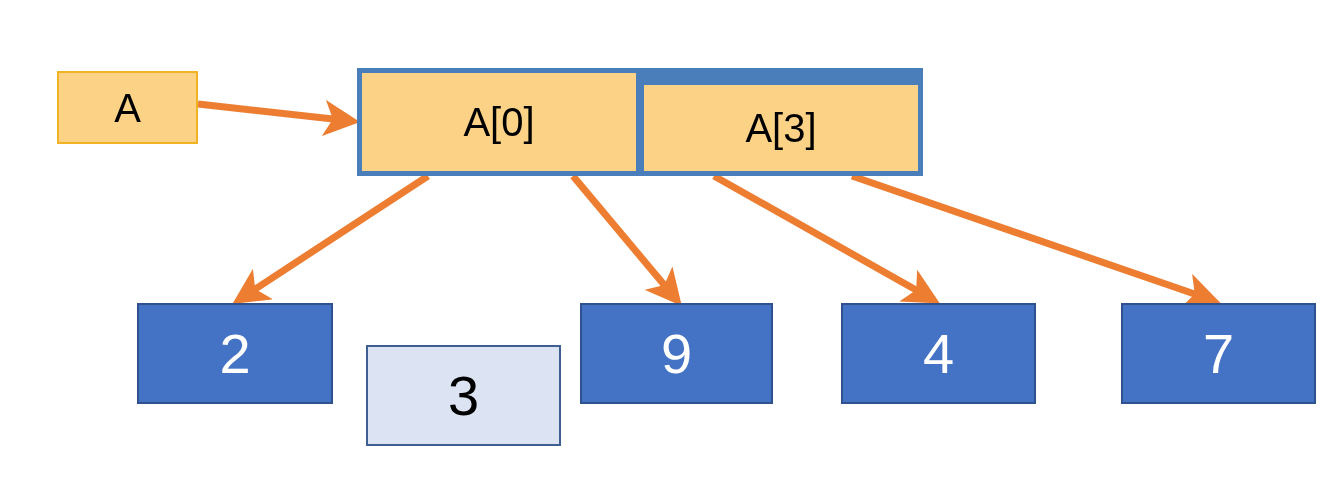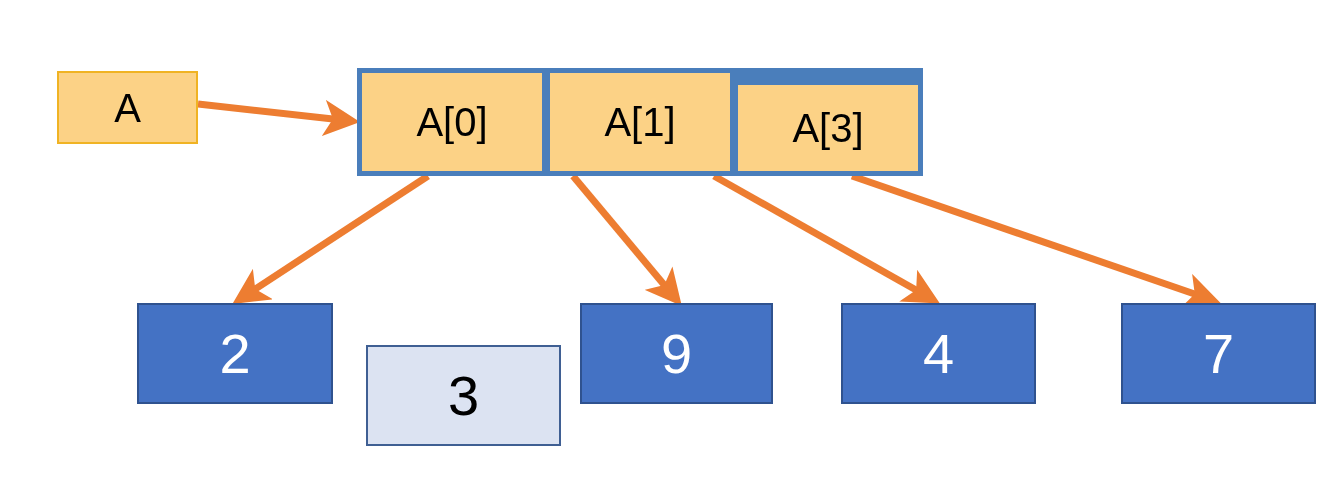--- a/index.html
+++ b/index.html
@@ -114,23 +114,20 @@
 
   <div class="box var-box">
     <span>A</span>
   </div>
 
   <div class="array-box">
     <div class="array-cell">
       <span>A[0]</span>
     </div>
     <div class="array-cell">
-      <span>A[1]</span>
-    </div>
-    <div class="array-cell">
       <span>A[3]</span>
     </div>
   </div>
 
   <div class="box val-box val-2">
     <span>2</span>
   </div>
   <div class="box val-box light val-3">
     <span>3</span>
   </div>

